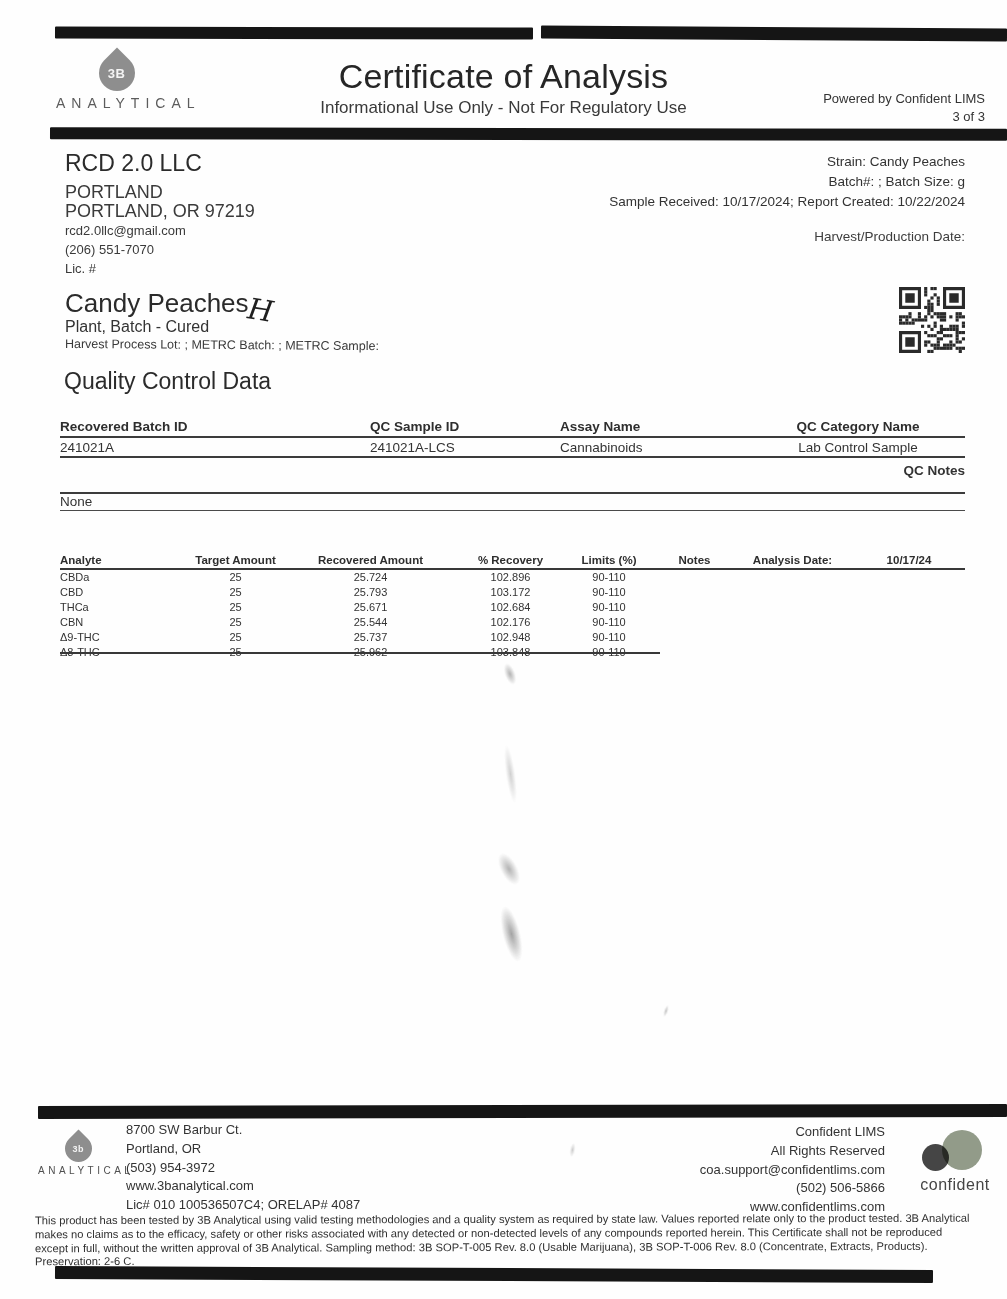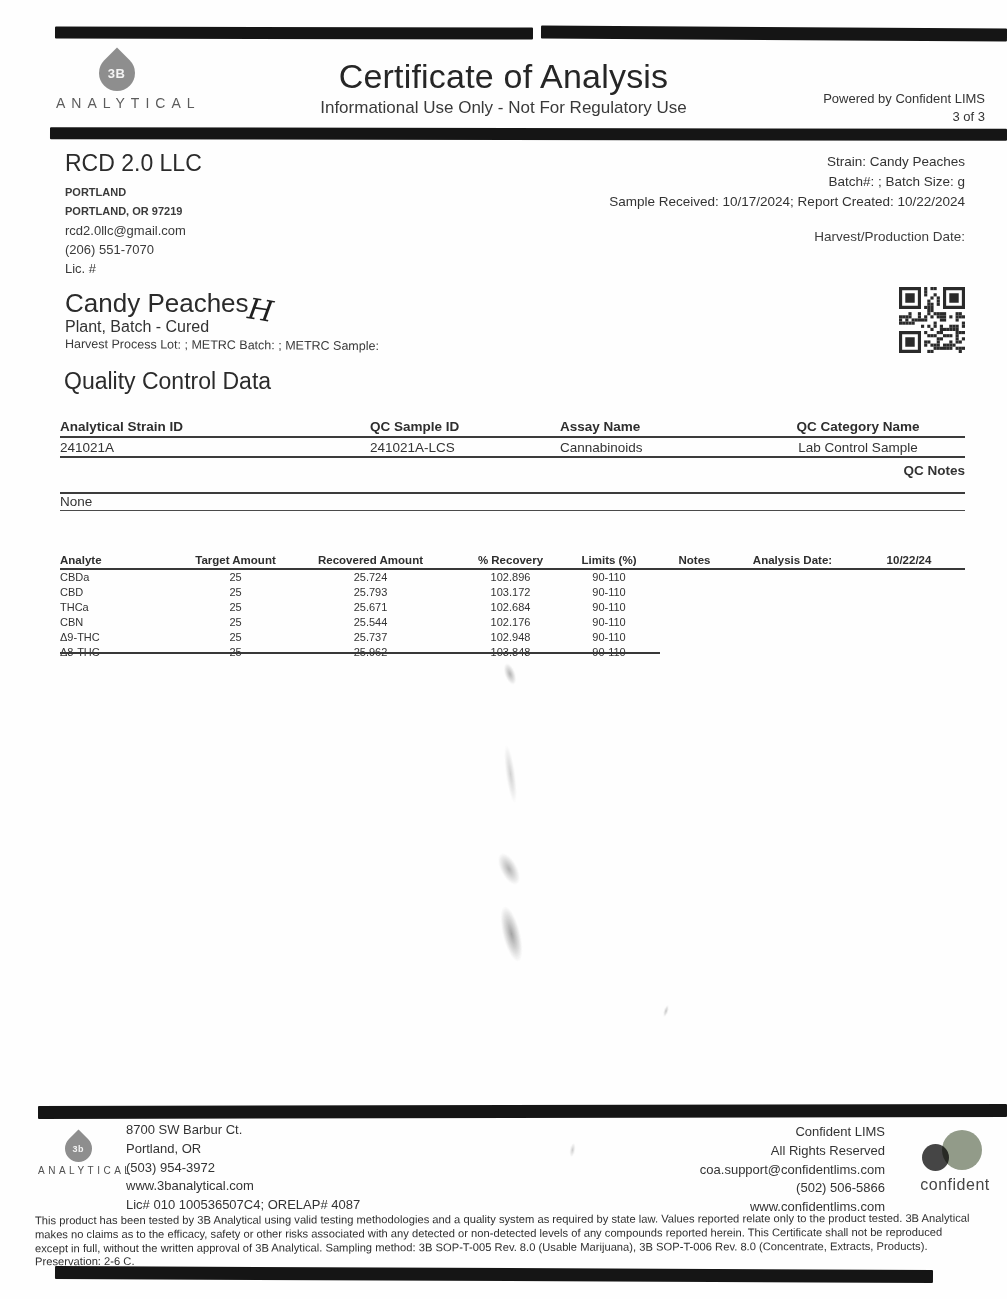--- a/index.html
+++ b/index.html
@@ -39,21 +39,21 @@
   .title-block { left: 0; right: 0; top: 57px; text-align: center; }
   .doc-title { font-size: 34px; color: #262626; letter-spacing: 0.2px; }
   .doc-subtitle { font-size: 17px; color: #3a3a3a; margin-top: 2px; }
 
   .powered-block { right: 22px; top: 90px; text-align: right; font-size: 13px; color: #333; line-height: 18px; }
 
   
   .client-block { left: 65px; top: 150px; }
   .client-name { font-size: 23px; color: #2b2b2b; margin-bottom: 6px; }
   .client-line { font-size: 13px; color: #3a3a3a; line-height: 19px; }
-  .client-line.caps { font-size: 11px; font-weight: bold; }
+  .client-line.caps { font-size: 18px; }
 
   .sample-block { right: 42px; top: 152px; text-align: right; }
   .sample-id { font-size: 23px; color: #262626; margin-bottom: 7px; }
   .sample-line { font-size: 13.5px; color: #333; line-height: 20px; }
   .harvest-line { font-size: 13.5px; color: #3d3d3d; margin-top: 17px; }
 
   
   .product-name { left: 65px; top: 288px; font-size: 26px; color: #2b2b2b; }
   .handwritten { left: 248px; top: 293px; font-size: 29px; color: #1e1e1e;
     font-family: "DejaVu Serif", serif; font-style: italic;
@@ -296,21 +296,21 @@
 
   <table class="qc-table">
     <colgroup>
         <col style="width:310px">
         <col style="width:190px">
         <col style="width:195px">
         <col style="width:210px">
       </colgroup>
     <tbody>
         <tr>
-      <th class="al">Analytical Strain ID</th>
+      <th class="al">Recovered Batch ID</th>
       <th class="al">QC Sample ID</th>
       <th class="al">Assay Name</th>
       <th class="ar">QC Category Name</th>
     </tr>
     <tr>
       <td class="al">241021A</td>
       <td class="al">241021A-LCS</td>
       <td class="al">Cannabinoids</td>
       <td class="ar">Lab Control Sample</td>
     </tr>
@@ -341,21 +341,21 @@
     </colgroup>
     <tbody>
         <tr>
       <th class="al">Analyte</th>
       <th class="ar">Target Amount</th>
       <th class="ar">Recovered Amount</th>
       <th class="ar">% Recovery</th>
       <th class="ar">Limits (%)</th>
       <th class="ac">Notes</th>
       <th class="ar">Analysis Date:</th>
-      <th class="ar">10/22/24</th>
+      <th class="ar">10/17/24</th>
     </tr>
     <tr>
       <td class="al">CBDa</td>
       <td class="ar">25</td>
       <td class="ar">25.724</td>
       <td class="ar">102.896</td>
       <td class="ar">90-110</td>
       <td></td>
           <td></td>
           <td></td>

